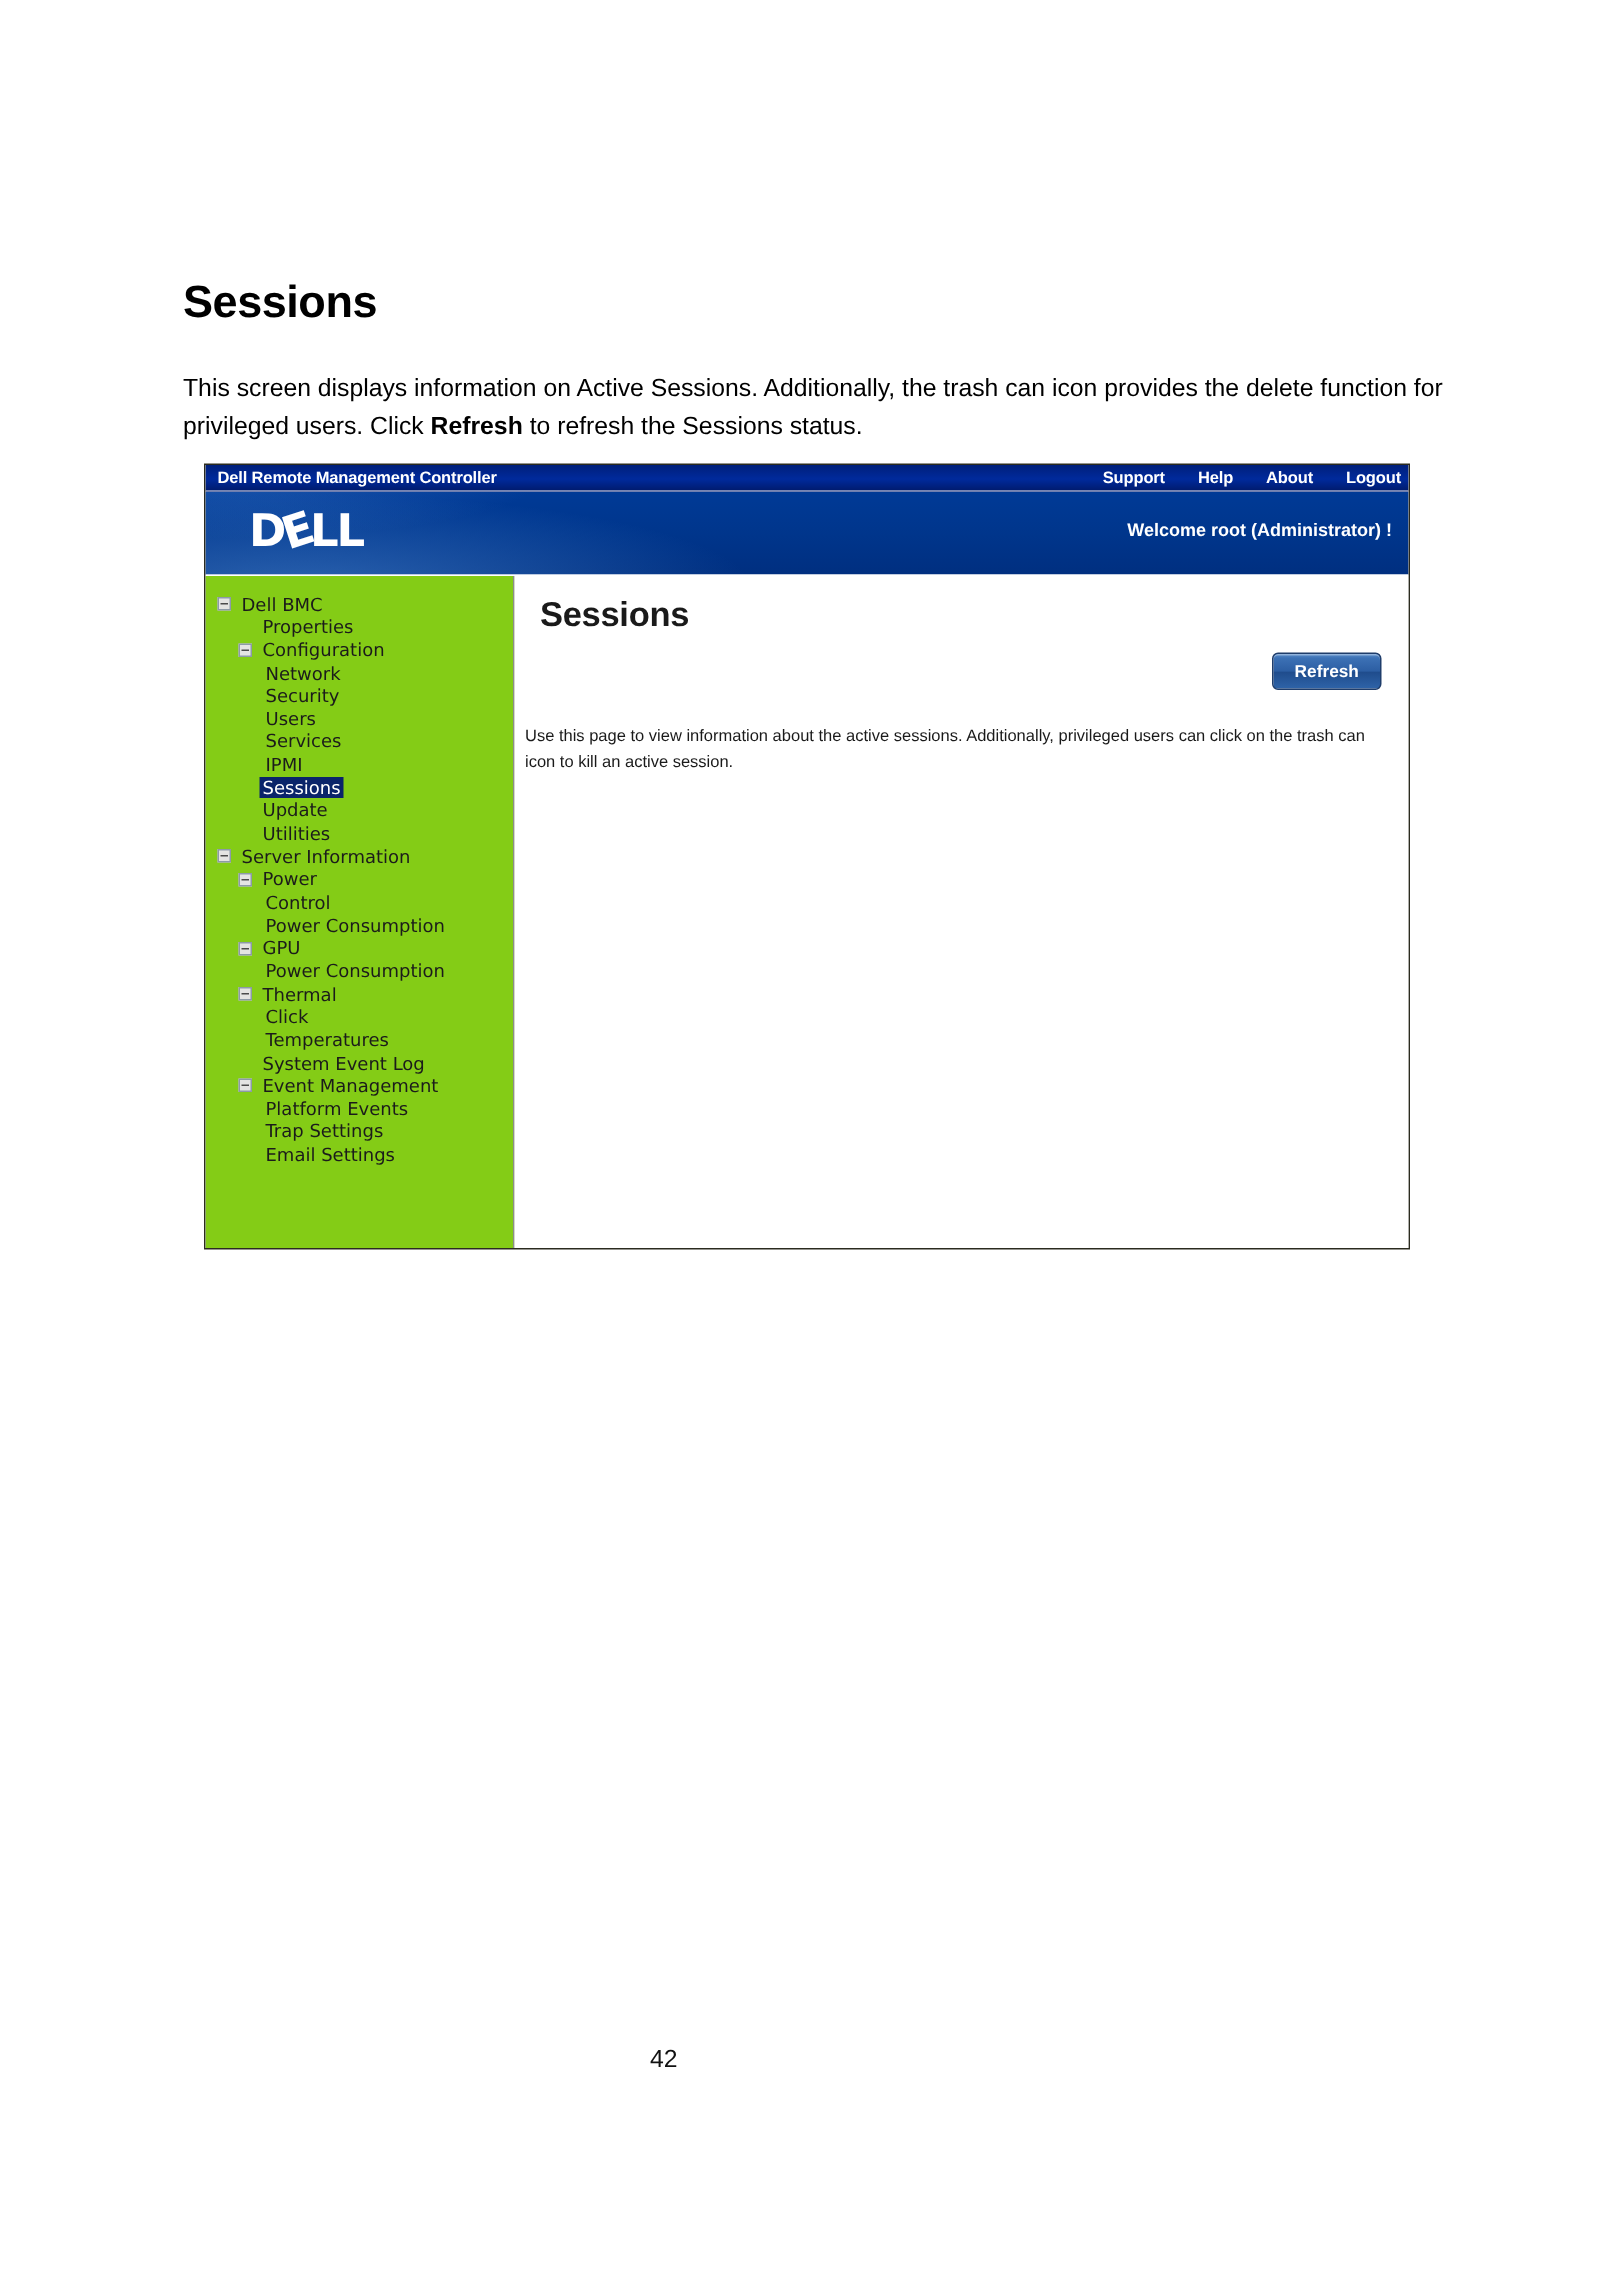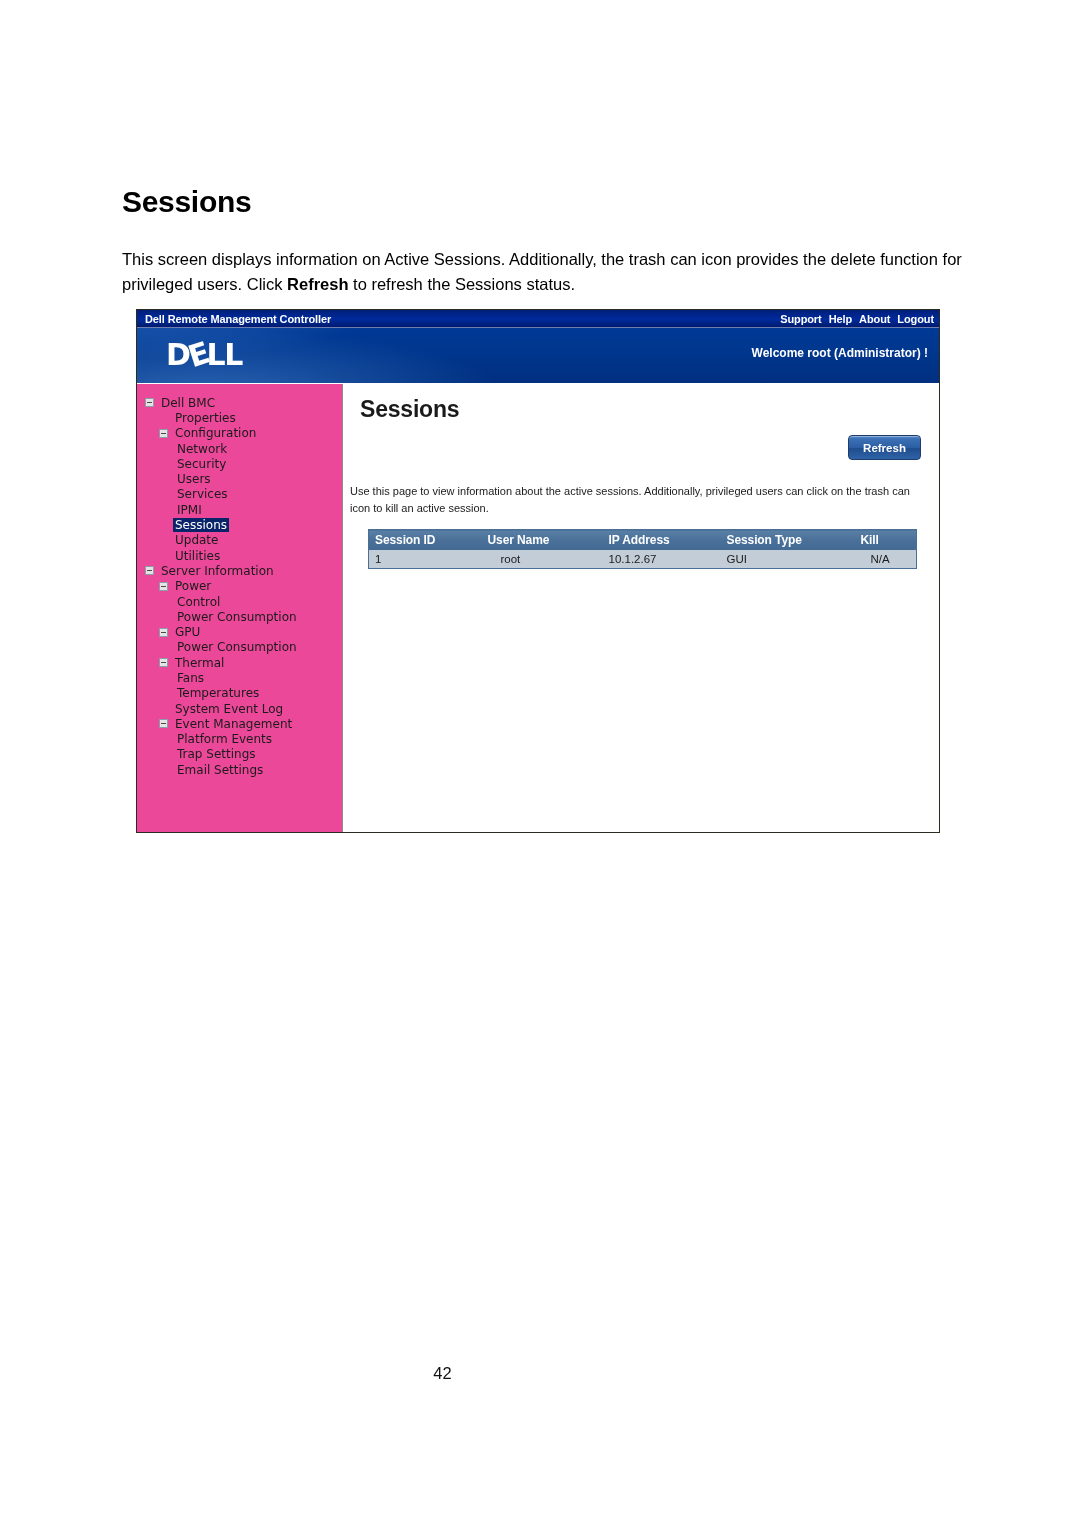--- a/index.html
+++ b/index.html
@@ -83,21 +83,21 @@
   }
   .app-titlebar .title-left {
     color: #ffffff;
     font-size: 11px;
     font-weight: bold;
     white-space: nowrap;
     letter-spacing: -0.1px;
   }
   .app-titlebar .title-links {
     display: flex;
-    gap: 7px;
+    gap: 22px;
     white-space: nowrap;
   }
   .app-titlebar .title-links a {
     color: #ffffff;
     font-size: 11px;
     font-weight: bold;
     text-decoration: none;
     letter-spacing: -0.1px;
   }
 
@@ -146,21 +146,21 @@
 
   
   .app-body {
     display: flex;
     height: 450px;
     align-items: stretch;
   }
 
   .sidebar {
     width: 206px;
-    background: #ec4899;
+    background: #84cc16;
     border-right: 1px solid #8c8c8c;
     padding: 11px 0 0 0;
     box-sizing: border-box;
     flex: 0 0 206px;
   }
 
   .tree-node {
     display: flex;
     align-items: center;
     height: 15.3px;
@@ -390,21 +390,21 @@
           <div class="tree-node lvl-2">
             <span class="toggle hidden"></span>
             <span class="node-label">Power Consumption</span>
           </div>
           <div class="tree-node lvl-1">
             <span class="toggle"></span>
             <span class="node-label">Thermal</span>
           </div>
           <div class="tree-node lvl-2">
             <span class="toggle hidden"></span>
-            <span class="node-label">Fans</span>
+            <span class="node-label">Click</span>
           </div>
           <div class="tree-node lvl-2">
             <span class="toggle hidden"></span>
             <span class="node-label">Temperatures</span>
           </div>
           <div class="tree-node lvl-1">
             <span class="toggle hidden"></span>
             <span class="node-label">System Event Log</span>
           </div>
           <div class="tree-node lvl-1">
@@ -426,39 +426,19 @@
         </div>
 
       <div class="content">
 
         <div class="content-title">Sessions</div>
 
         <div class="refresh-button">Refresh</div>
 
         <div class="content-description">Use this page to view information about the active sessions. Additionally, privileged users can click on the trash can icon to kill an active session.</div>
 
-        <table class="sessions-table">
-          <thead>
-            <tr>
-              <th class="col-session-id">Session ID</th>
-              <th class="col-user-name">User Name</th>
-              <th class="col-ip-address">IP Address</th>
-              <th class="col-session-type">Session Type</th>
-              <th class="col-kill">Kill</th>
-            </tr>
-          </thead>
-          <tbody>
-            <tr>
-              <td>1</td>
-              <td class="cell-indent-user">root</td>
-              <td>10.1.2.67</td>
-              <td>GUI</td>
-              <td class="cell-indent-kill">N/A</td>
-            </tr>
-          </tbody>
-        </table>
 
       </div>
     </div>
   </div>
 
   <div class="page-number">42</div>
 </div>
 
 </body></html>

